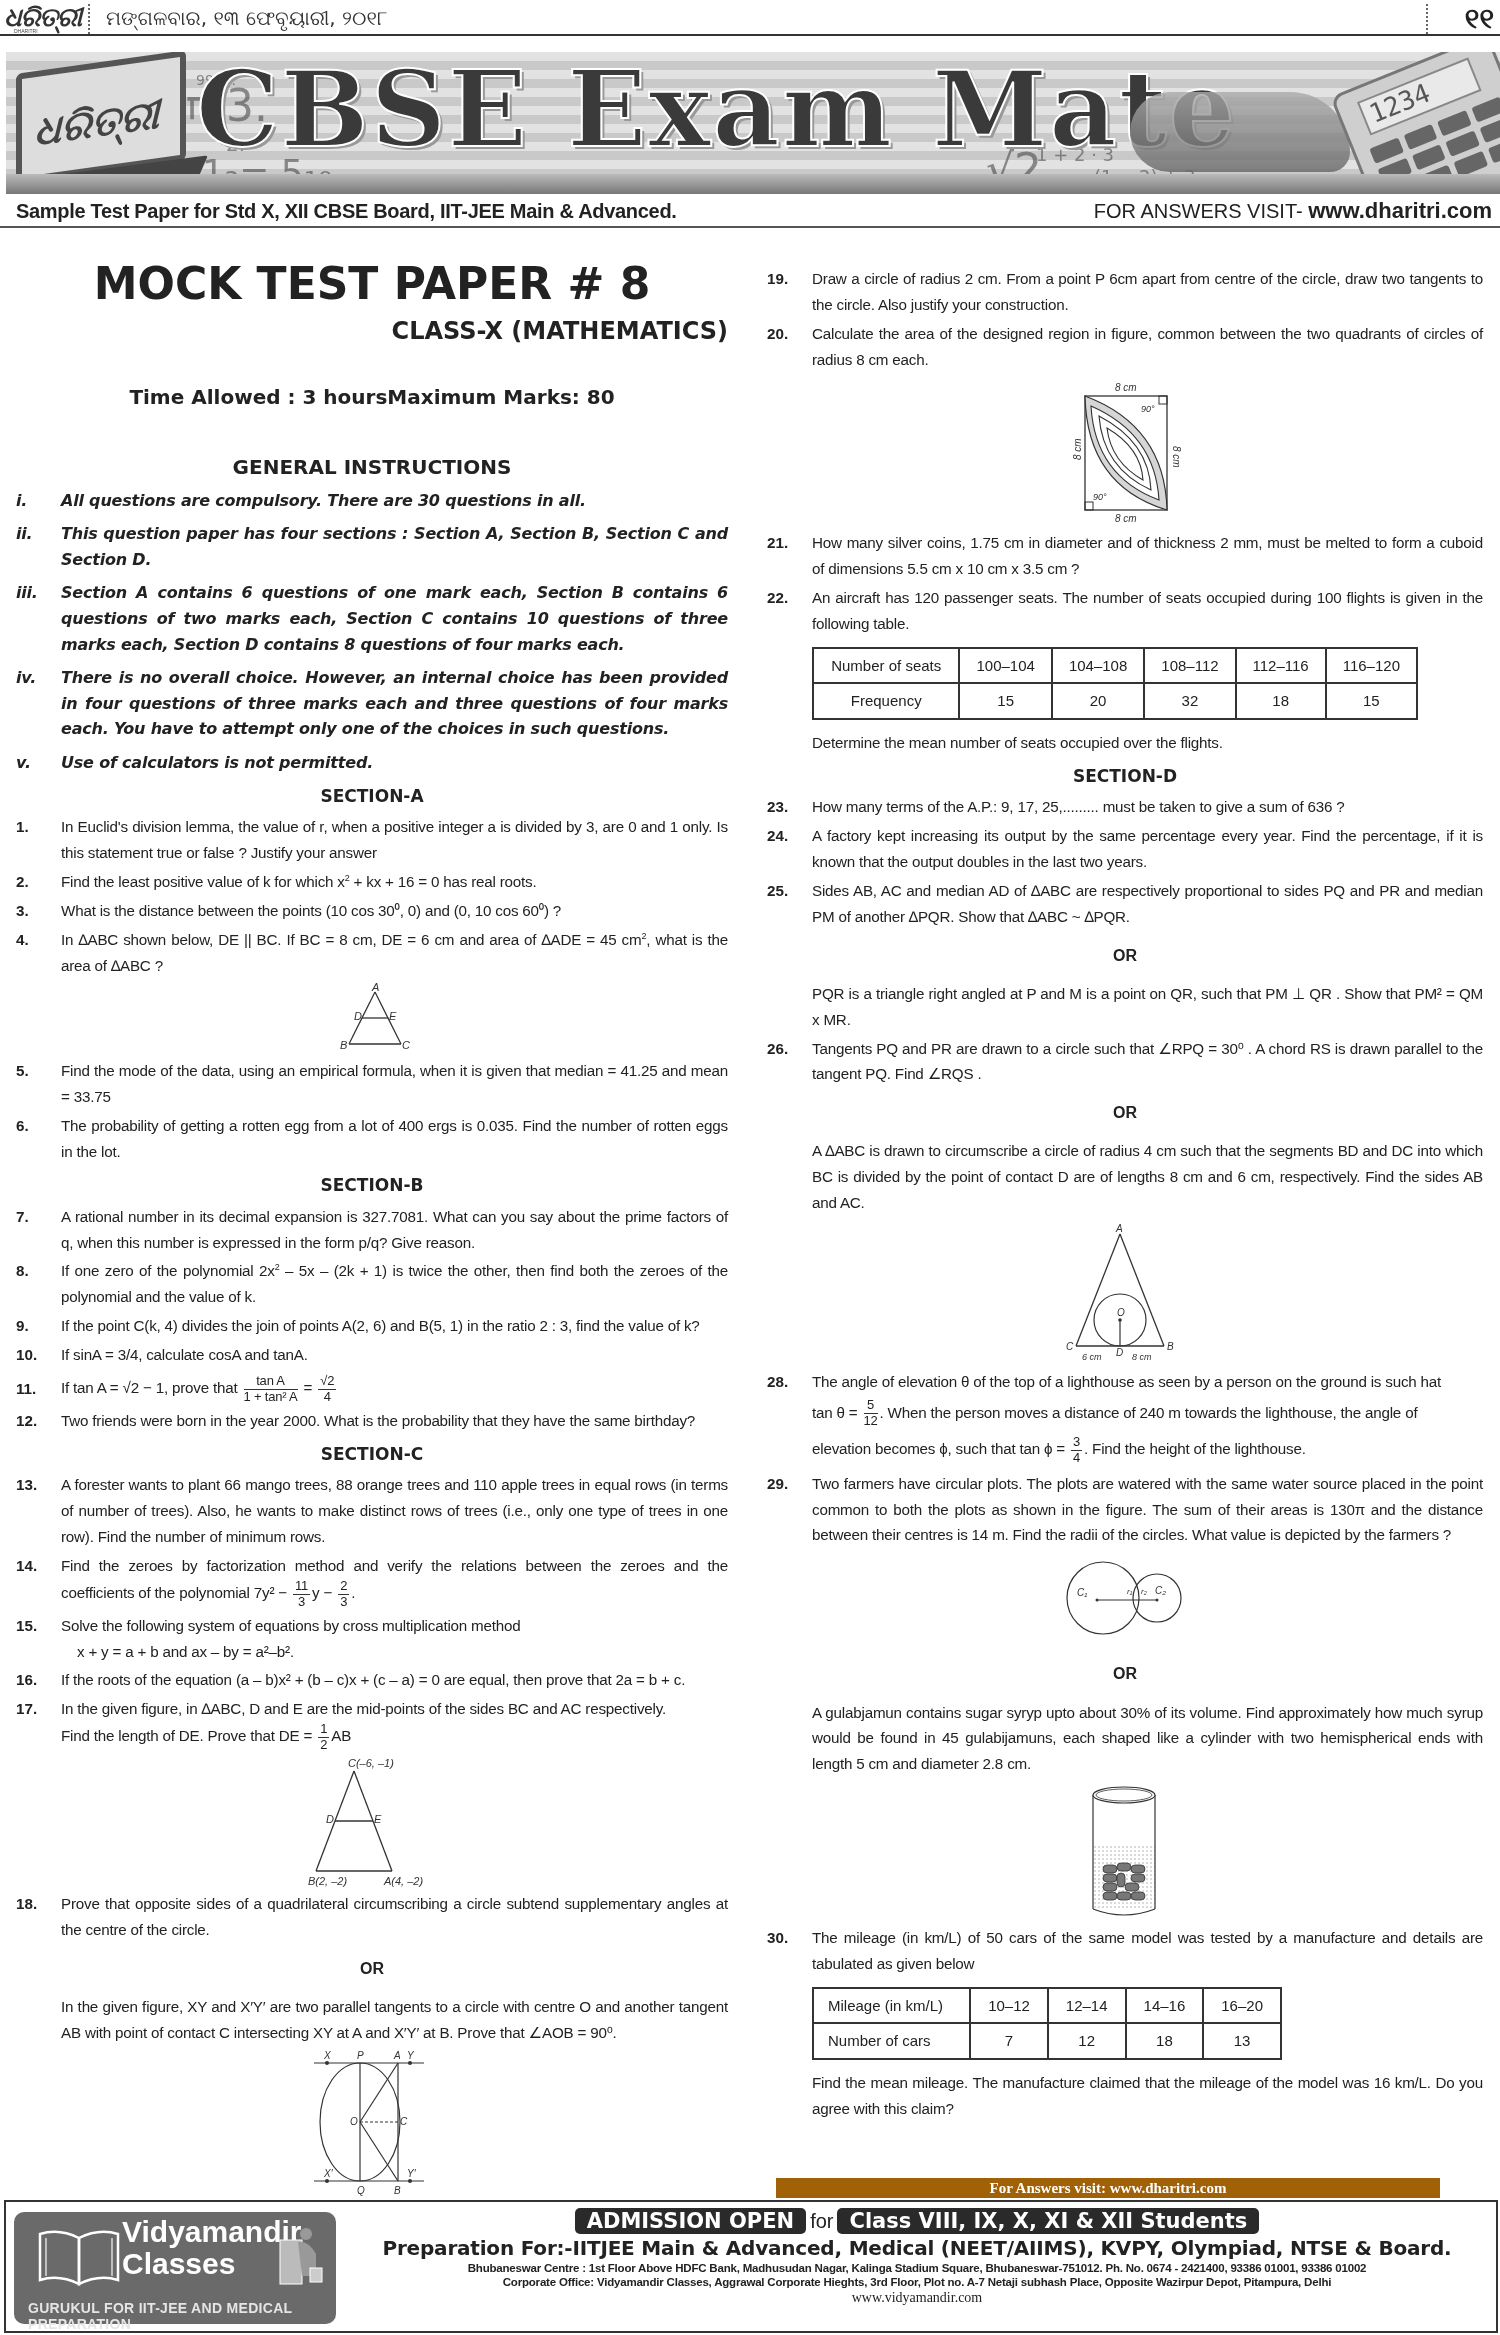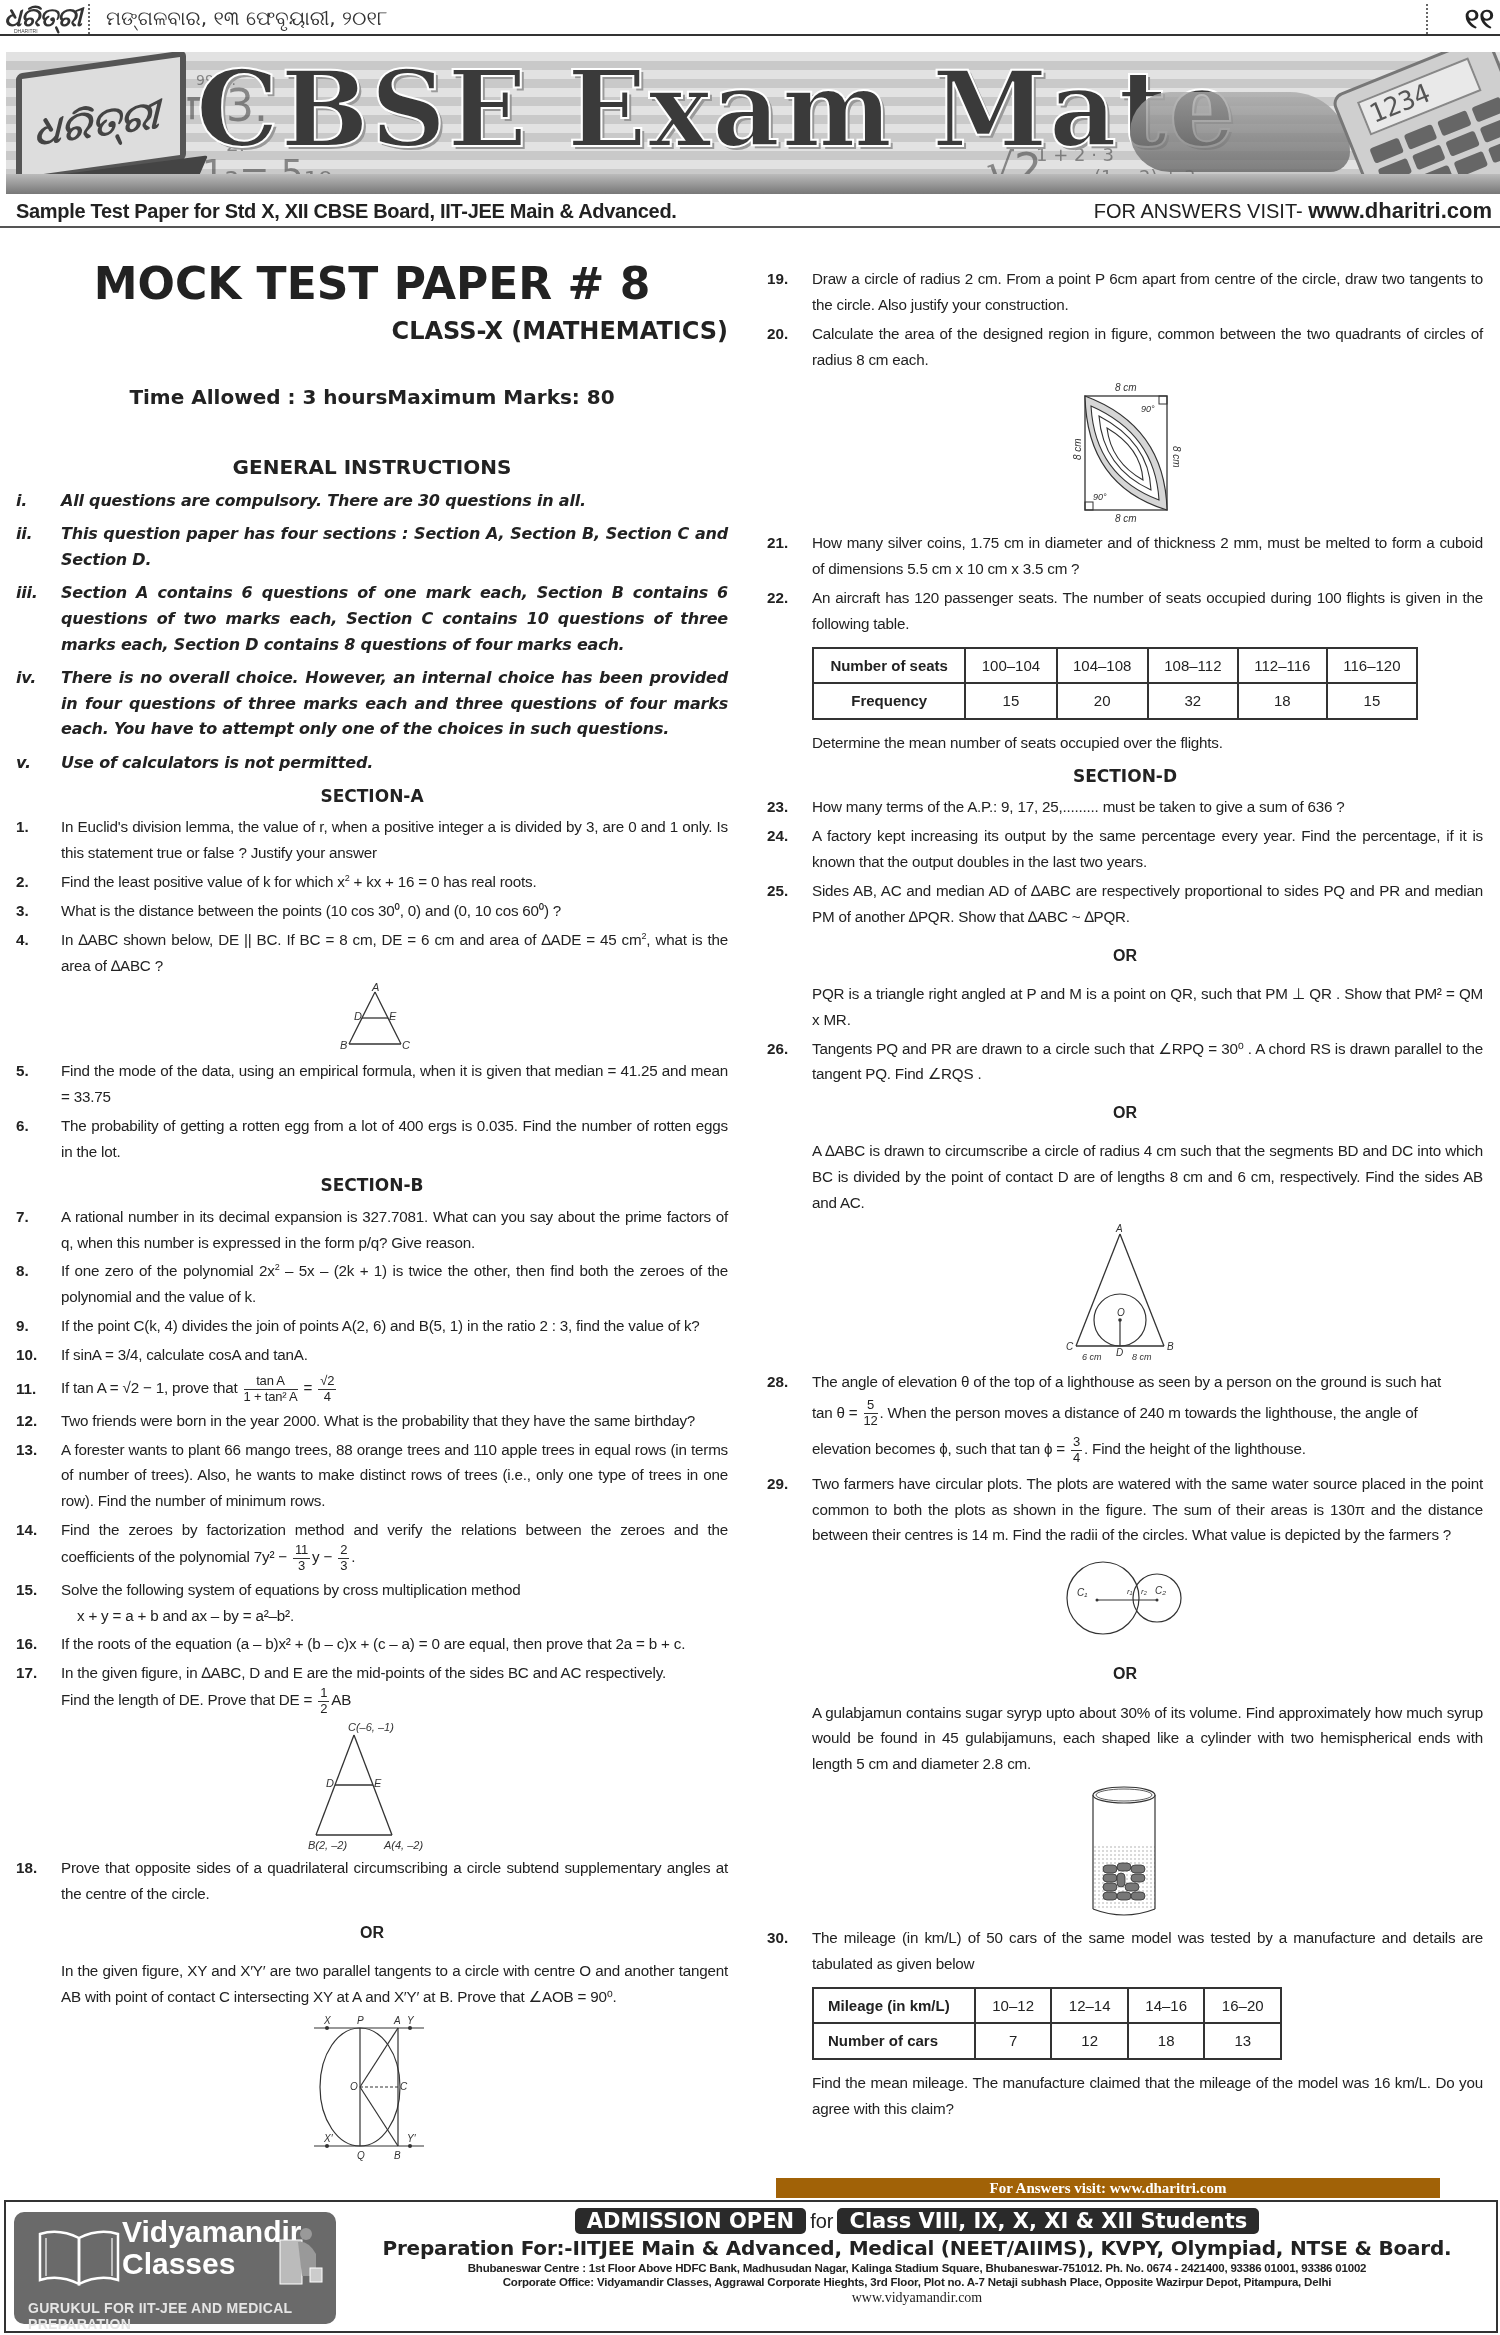--- a/index.html
+++ b/index.html
@@ -56,21 +56,21 @@
   .indent { padding-left: 45px; text-align: justify; letter-spacing: -0.2px; }
   .frac { display: inline-flex; flex-direction: column; vertical-align: middle; text-align: center; font-size: 13px; line-height: 1.15; margin: 0 2px; }
   .frac .n { border-bottom: 1px solid #333; padding: 0 2px; }
   sup { font-size: 9px; }
 
   .fig { display: flex; justify-content: center; margin: 4px 0; }
   svg text { font-family: "Liberation Sans", sans-serif; font-style: italic; fill: #333; }
 
   table.dt { border-collapse: collapse; margin: 10px 0 10px 45px; font-size: 15px; }
   table.dt td { border: 2px solid #333; padding: 4px 14px; text-align: center; height: 28px; }
-  table.dt td.hd { font-weight: bold; padding-left: 14px; }
+  table.dt td.hd { font-weight: normal; padding-left: 14px; }
 
   .answers-bar { left: 776px; top: 2178px; width: 664px; height: 20px; background: #a16207; color: #fff; text-align: center; font-weight: bold; font-size: 15px; line-height: 20px; font-family: Liberation Serif, serif; }
 
   
   .ad { left: 4px; top: 2200px; width: 1494px; height: 133px; border: 2px solid #333; }
   .ad-logo { left: 8px; top: 10px; width: 322px; height: 112px; background: #6a6a6a; border-radius: 10px; color: #fff; }
   .ad-book { left: 20px; top: 14px; width: 90px; height: 60px; }
   .ad-name { left: 108px; top: 4px; font-size: 30px; font-weight: bold; line-height: 1.05; }
   .ad-tagline { left: 14px; top: 88px; font-size: 14px; font-weight: bold; color: #e5e5e5; letter-spacing: 0.3px; }
   .ad-right { left: 336px; top: 2px; width: 1150px; text-align: center; }
@@ -230,20 +230,21 @@
         </span><span> = </span><span class="frac">
           <span class="n">√2</span>
           <span>4</span>
         </span></span>
     </div>
   <div class="q">
       <span class="num">12.</span>
       <span class="txt">Two friends were born in the year 2000. What is the probability that they have the same birthday?</span>
     </div>
 
+  <div class="section-h">SECTION-C</div>
   <div class="q">
       <span class="num">13.</span>
       <span class="txt">A forester wants to plant 66 mango trees, 88 orange trees and 110 apple trees in equal rows (in terms of number of trees). Also, he wants to make distinct rows of trees (i.e., only one type of trees in one row). Find the number of minimum rows.</span>
     </div>
   <div class="q">
       <span class="num">14.</span>
       <span class="txt"><span>Find the zeroes by factorization method and verify the relations between the zeroes and the coefficients of the polynomial  7y² − </span><span class="frac">
           <span class="n">11</span>
           <span>3</span>
         </span><span>y − </span><span class="frac">

